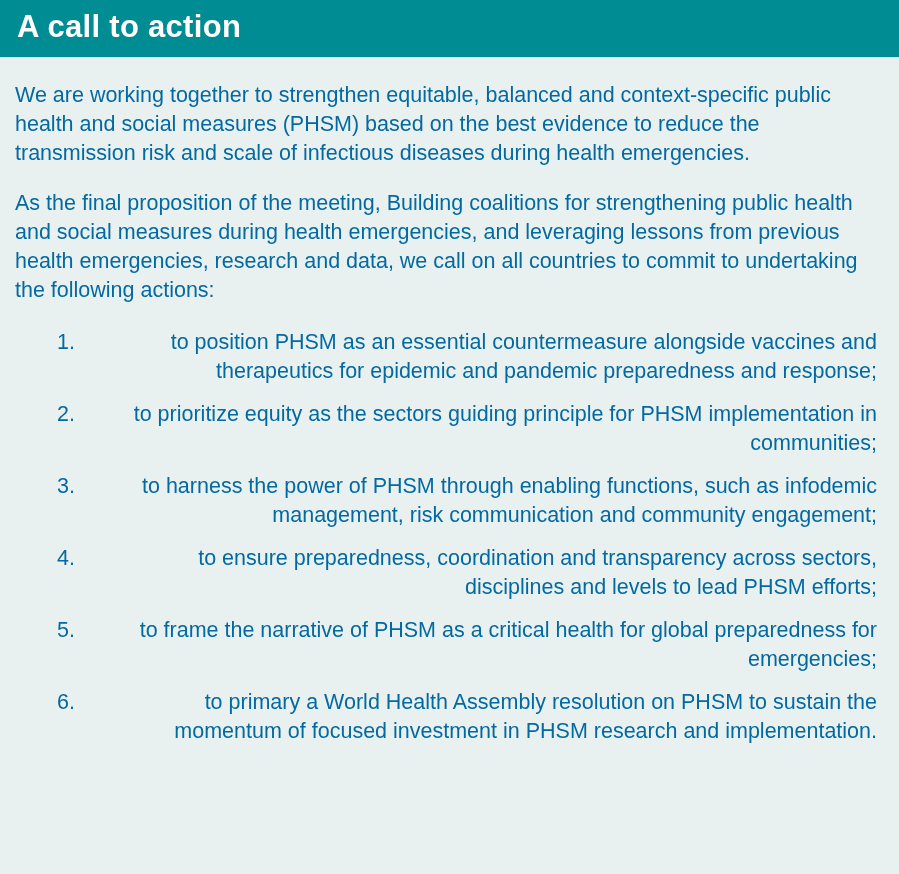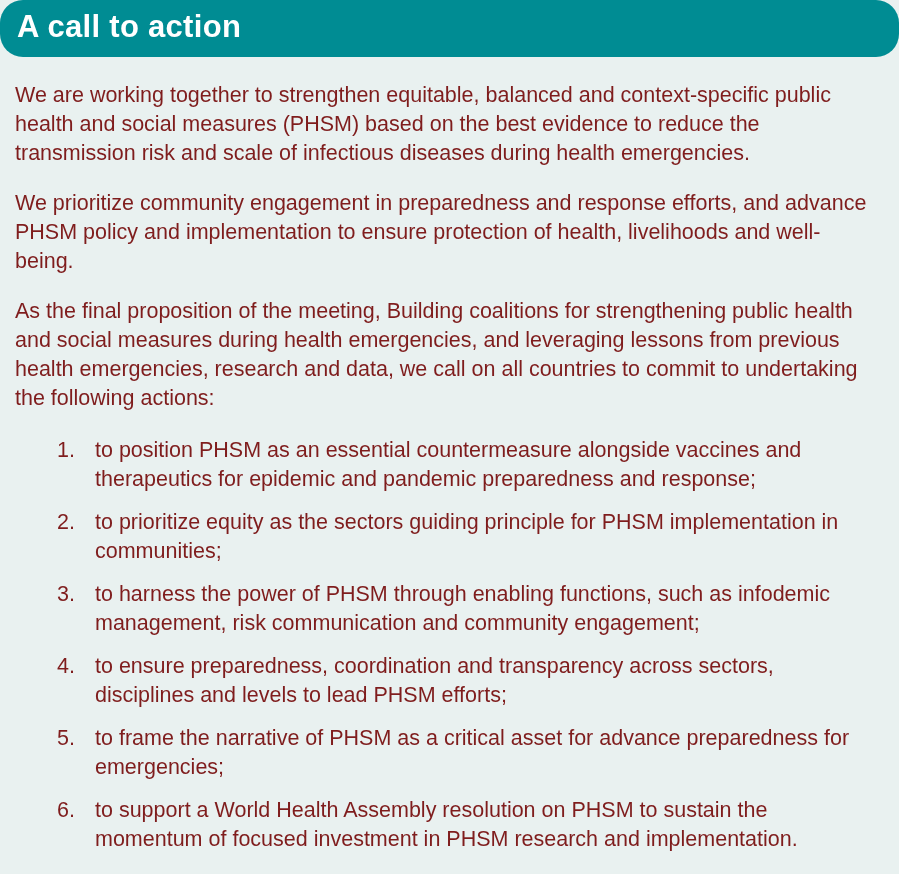--- a/index.html
+++ b/index.html
@@ -18,34 +18,33 @@
     height: 874px;
     background: #e9f1f0;
   }
   .header {
     background: #008c93;
     height: 57px;
     display: flex;
     align-items: center;
     padding-left: 17px;
     box-sizing: border-box;
-    border-radius: 23px;
   }
   .header h1 {
     margin: 0;
     color: #ffffff;
     font-size: 31px;
     font-weight: 700;
     letter-spacing: 0.3px;
     line-height: 1;
     padding-bottom: 4px;
   }
   .content {
     padding: 24px 22px 0 15px;
-    color: #7f1d1d;
+    color: #0369a1;
     font-size: 21.5px;
     line-height: 29px;
   }
   .content p {
     margin: 0 0 21px 0;
     max-width: 868px;
   }
   .actions {
     list-style: none;
     margin: 23px 0 0 0;
@@ -56,35 +55,35 @@
     margin-bottom: 14px;
     max-width: 868px;
   }
   .action-number {
     flex: 0 0 38px;
     margin-left: 42px;
     text-align: left;
   }
   .action-text {
     flex: 1 1 auto;
+    text-align: right;
   }
 </style>
 </head>
 <body>
 
 <div class="page">
 
   <header class="header">
     <h1>A call to action</h1>
   </header>
 
   <main class="content">
 
     <p>We are working together to strengthen equitable, balanced and context-specific public health and social measures (PHSM) based on the best evidence to reduce the transmission risk and scale of infectious diseases during health emergencies.</p>
-    <p>We prioritize community engagement in preparedness and response efforts, and advance PHSM policy and implementation to ensure protection of health, livelihoods and well-being.</p>
     <p>As the final proposition of the meeting, Building coalitions for strengthening public health and social measures during health emergencies, and leveraging lessons from previous health emergencies, research and data, we call on all countries to commit to undertaking the following actions:</p>
 
     <ol class="actions">
       <li class="action-item">
         <span class="action-number">1.</span>
         <span class="action-text">to position PHSM as an essential countermeasure alongside vaccines and therapeutics for epidemic and pandemic preparedness and response;</span>
       </li>
       <li class="action-item">
         <span class="action-number">2.</span>
         <span class="action-text">to prioritize equity as the sectors guiding principle for PHSM implementation in communities;</span>
@@ -92,22 +91,22 @@
       <li class="action-item">
         <span class="action-number">3.</span>
         <span class="action-text">to harness the power of PHSM through enabling functions, such as infodemic management, risk communication and community engagement;</span>
       </li>
       <li class="action-item">
         <span class="action-number">4.</span>
         <span class="action-text">to ensure preparedness, coordination and transparency across sectors, disciplines and levels to lead PHSM efforts;</span>
       </li>
       <li class="action-item">
         <span class="action-number">5.</span>
-        <span class="action-text">to frame the narrative of PHSM as a critical asset for advance preparedness for emergencies;</span>
+        <span class="action-text">to frame the narrative of PHSM as a critical health for global preparedness for emergencies;</span>
       </li>
       <li class="action-item">
         <span class="action-number">6.</span>
-        <span class="action-text">to support a World Health Assembly resolution on PHSM to sustain the momentum of focused investment in PHSM research and implementation.</span>
+        <span class="action-text">to primary a World Health Assembly resolution on PHSM to sustain the momentum of focused investment in PHSM research and implementation.</span>
       </li>
     </ol>
 
   </main>
 </div>
 
 </body></html>

